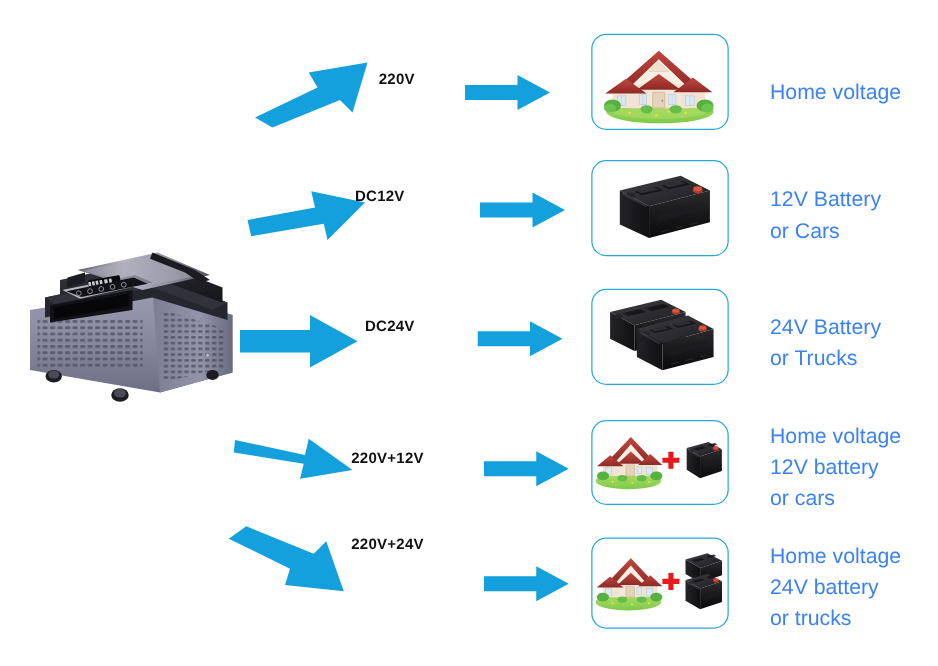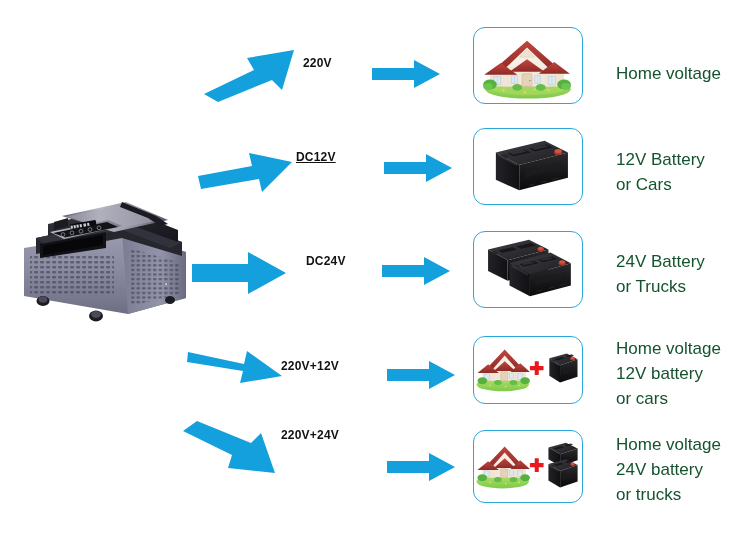--- a/index.html
+++ b/index.html
@@ -71,21 +71,21 @@
     box-sizing: border-box;
     overflow: hidden;
   }
   .pic-box svg { display: block; width: 100%; height: 100%; }
 
   
   .desc {
     position: absolute;
     font-size: 17px;
     line-height: 25px;
-    color: #14532d;
+    color: #3b82f6;
     white-space: nowrap;
     font-family: "Liberation Sans", sans-serif;
   }
   .desc .ln { display: block; }
 </style>
 </head>
 <body>
 
 <div id="product">
   <svg class="ac-svg" viewBox="0 0 190 142" xmlns="http://www.w3.org/2000/svg">
@@ -264,21 +264,21 @@
     <span class="ln">Home voltage</span>
   </div>
 </div>
 
 <div class="row">
   <div class="src-arrow" style="left:196px; top:142px;">
     <svg viewBox="0 0 100 62" xmlns="http://www.w3.org/2000/svg">
       <path d="M2 34 L56 24 L53 11 L96 20 L66 50 L63 37 L5 47 Z" fill="#13a0dc"></path>
     </svg>
   </div>
-  <div class="volt-label" style="left:296px; top:150px;text-decoration:underline;">DC12V</div>
+  <div class="volt-label" style="left:284px; top:150px;">DC12V</div>
   <div class="mid-arrow" style="left:384px; top:153px;">
     <svg viewBox="0 0 68 30" xmlns="http://www.w3.org/2000/svg">
       <path d="M0 9 L42 9 L42 1 L68 15 L42 29 L42 21 L0 21 Z" fill="#13a0dc"></path>
     </svg>
   </div>
   <div class="pic-box" style="left:473px; top:128px; width:110px; height:77px;">
     <svg viewBox="0 0 110 77" xmlns="http://www.w3.org/2000/svg">
       <defs>
         <linearGradient id="batFront" x1="0" y1="0" x2="0" y2="1">
           <stop offset="0%" stop-color="#2b2b2d"></stop>
@@ -331,21 +331,21 @@
     <span class="ln">or Cars</span>
   </div>
 </div>
 
 <div class="row">
   <div class="src-arrow" style="left:190px; top:242px;">
     <svg viewBox="0 0 100 62" xmlns="http://www.w3.org/2000/svg">
       <path d="M2 22 L58 22 L58 10 L96 31 L58 52 L58 40 L2 40 Z" fill="#13a0dc"></path>
     </svg>
   </div>
-  <div class="volt-label" style="left:306px; top:254px;text-align:right;">DC24V</div>
+  <div class="volt-label" style="left:292px; top:254px;text-align:right;">DC24V</div>
   <div class="mid-arrow" style="left:382px; top:256px;">
     <svg viewBox="0 0 68 30" xmlns="http://www.w3.org/2000/svg">
       <path d="M0 9 L42 9 L42 1 L68 15 L42 29 L42 21 L0 21 Z" fill="#13a0dc"></path>
     </svg>
   </div>
   <div class="pic-box" style="left:473px; top:231px; width:110px; height:77px;">
     <svg viewBox="0 0 110 77" xmlns="http://www.w3.org/2000/svg">
       <defs>
         <linearGradient id="b2Top" x1="0" y1="0" x2="1" y2="1">
           <stop offset="0%" stop-color="#3d3d42"></stop>

